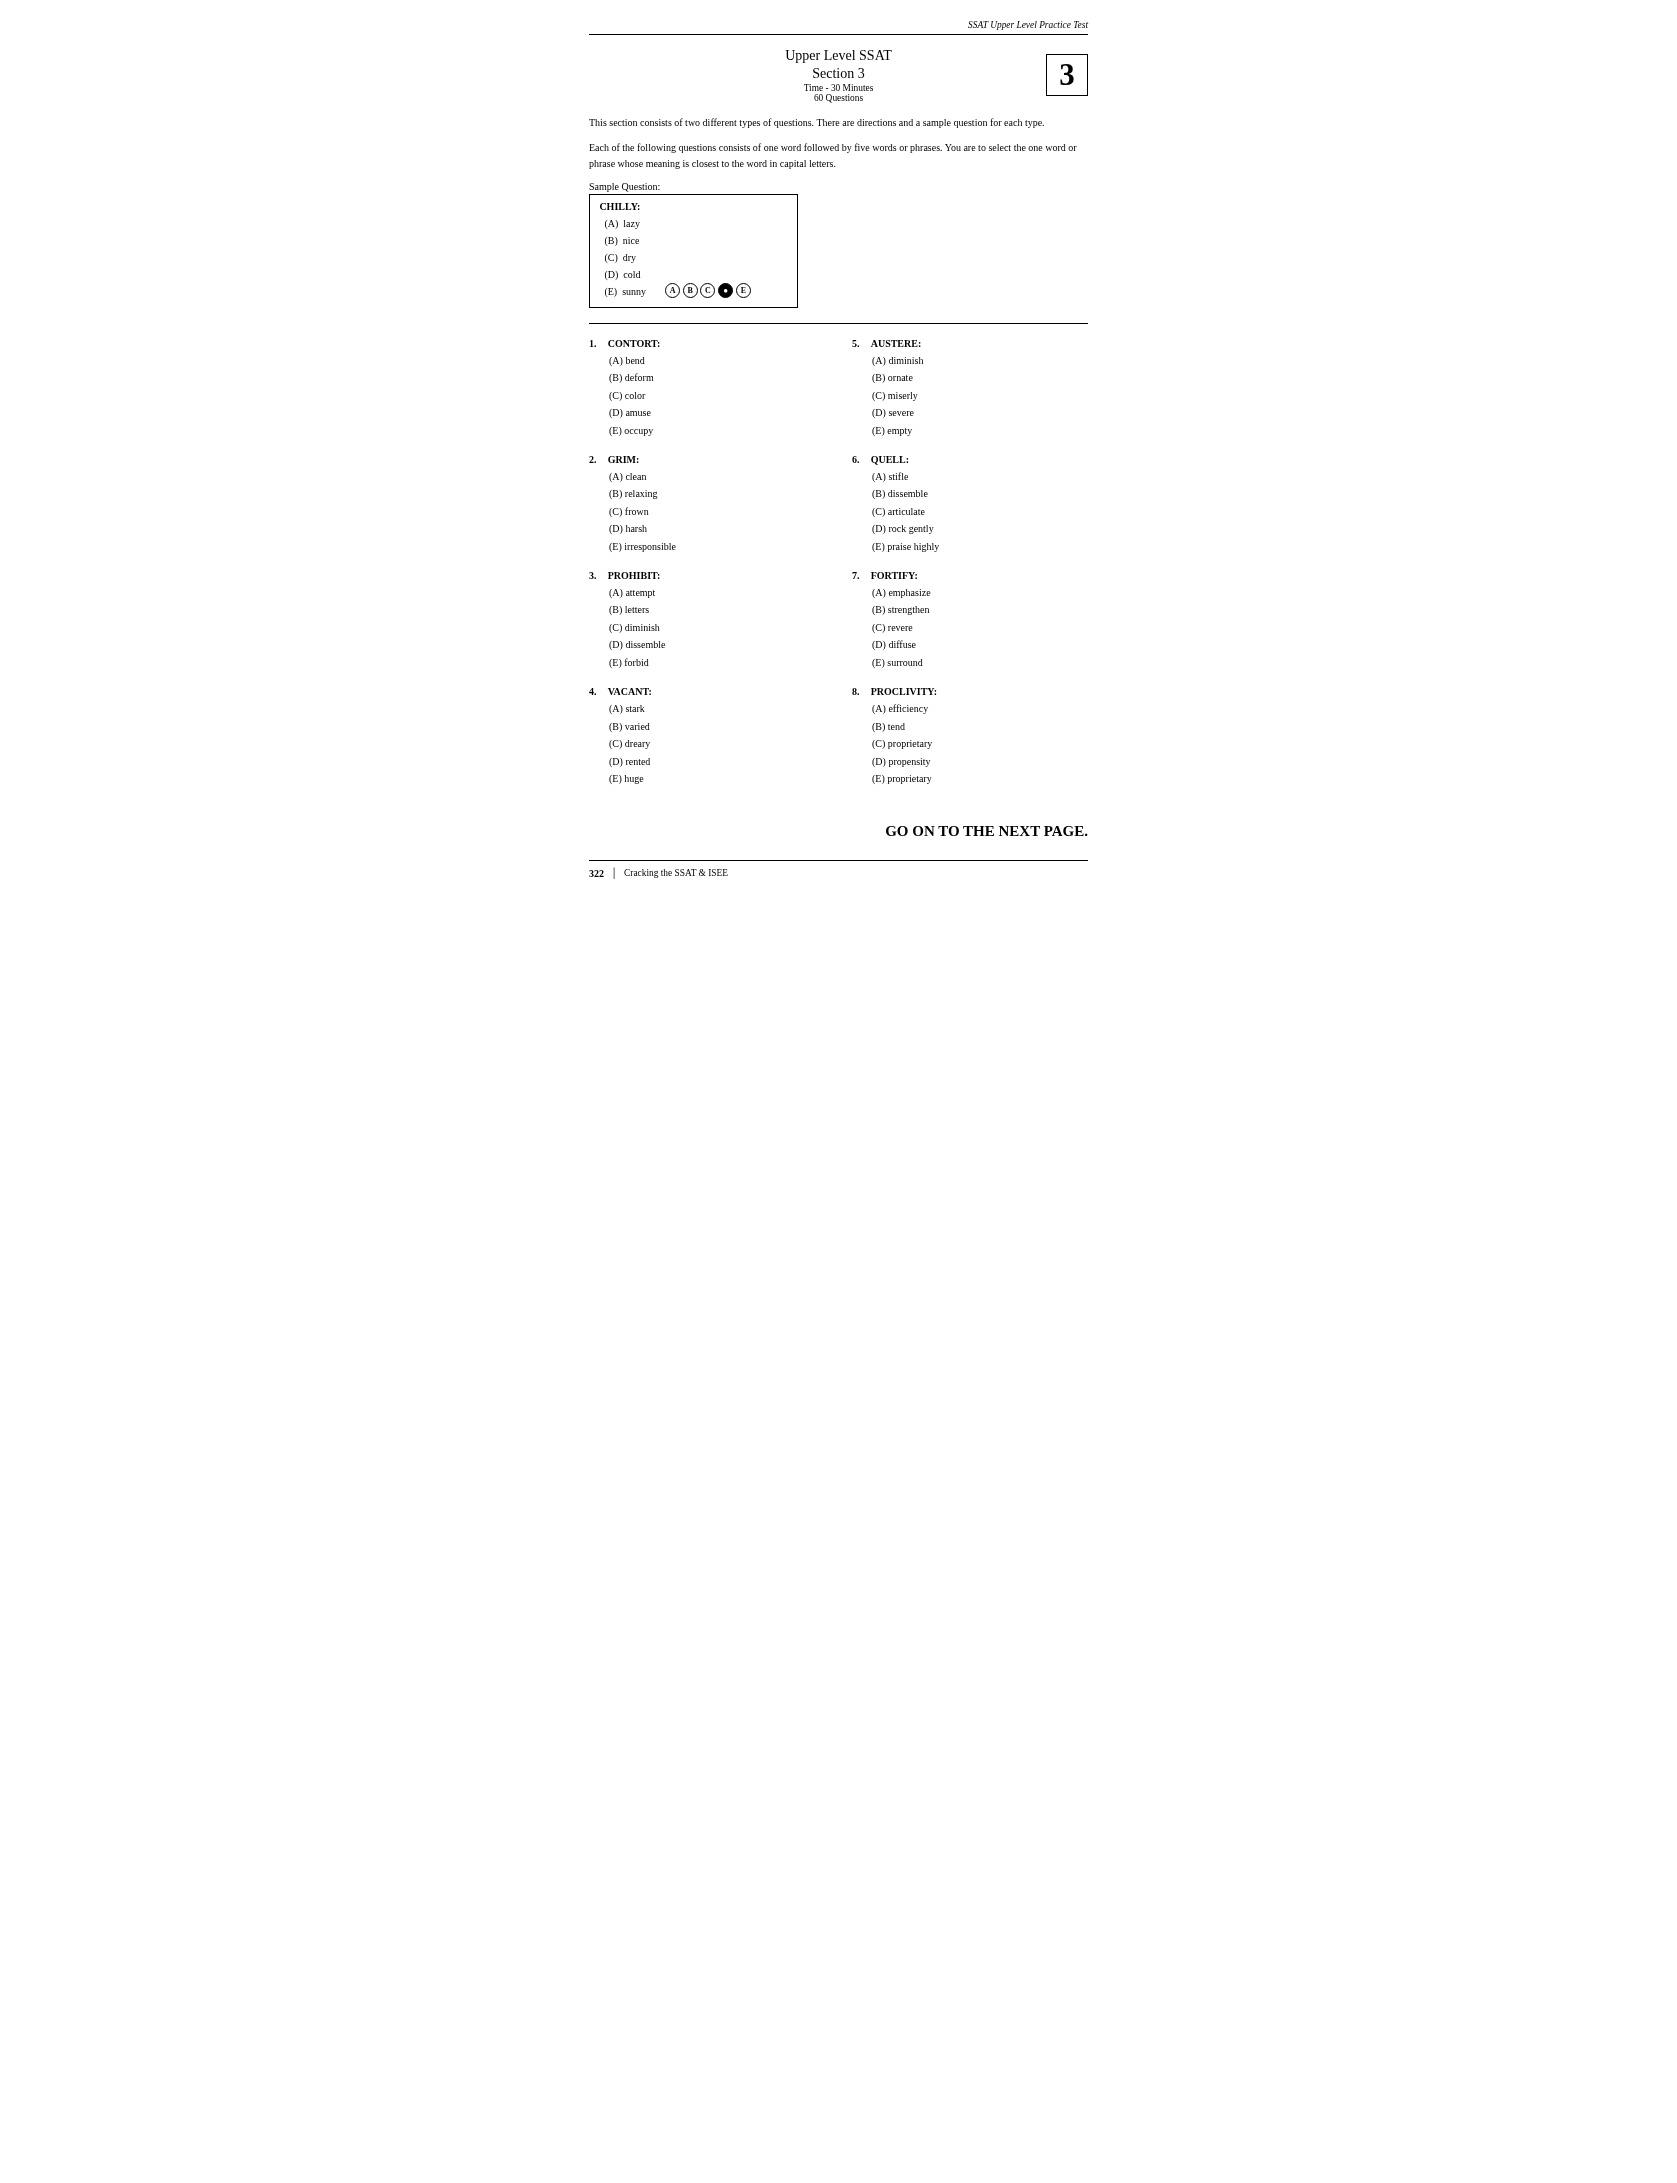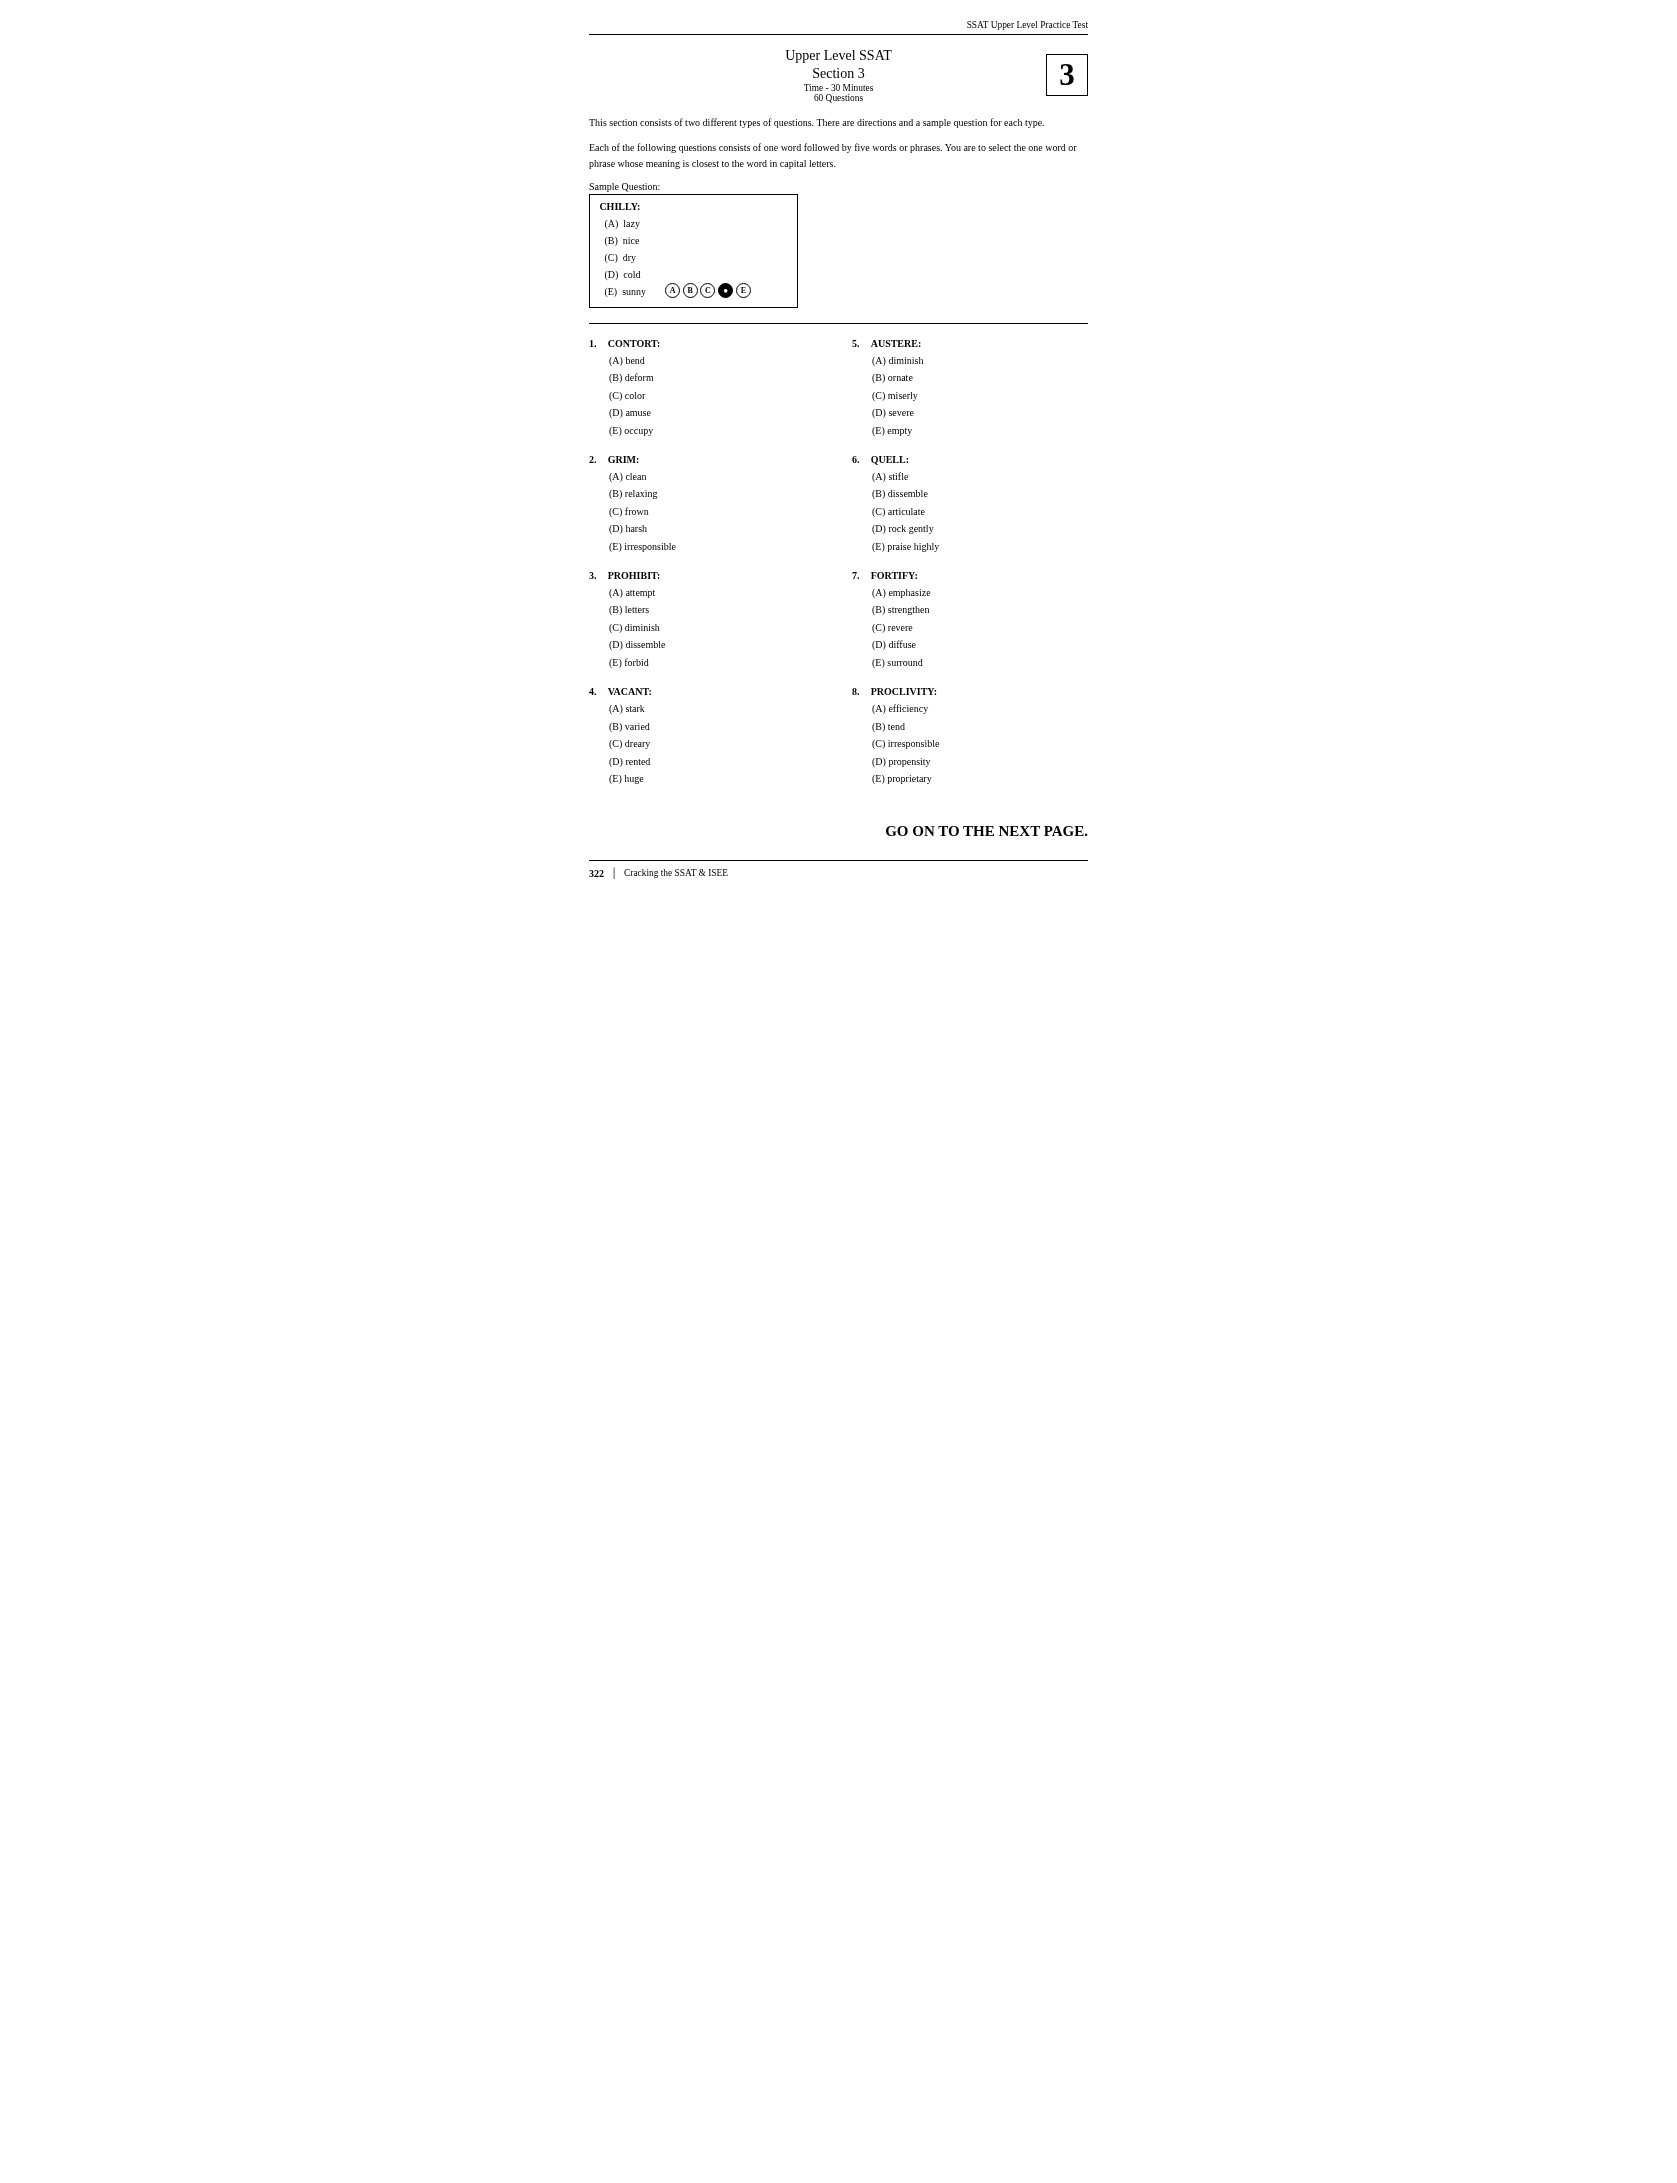--- a/index.html
+++ b/index.html
@@ -13,20 +13,21 @@
       padding: 20px 13.5px 27px 13.5px;
     }
     .header-line {
       display: flex;
       justify-content: flex-end;
       padding-bottom: 4px;
       border-bottom: 1px solid #000;
       margin-bottom: 12px;
     }
     .header-line span {
+      font-style: italic;
       font-size: 9.4px;
     }
     .title-section {
       display: flex;
       justify-content: space-between;
       align-items: center;
       margin-bottom: 12px;
     }
     .title-center {
       text-align: center;
@@ -306,21 +307,21 @@
         </div>
       </div>
       <div class="question-block">
         <div class="question-header">
           <span class="question-number">8.</span>
           <span class="question-word">PROCLIVITY:</span>
         </div>
         <div class="question-options">
           <div>(A)  efficiency</div>
           <div>(B)  tend</div>
-          <div>(C)  irresponsible</div>
+          <div>(C)  proprietary</div>
           <div>(D)  propensity</div>
           <div>(E)  proprietary</div>
         </div>
       </div>
     </div>
 </div>
 
 <div class="go-on">GO ON TO THE NEXT PAGE.</div>
 
 <div class="footer-bar">

